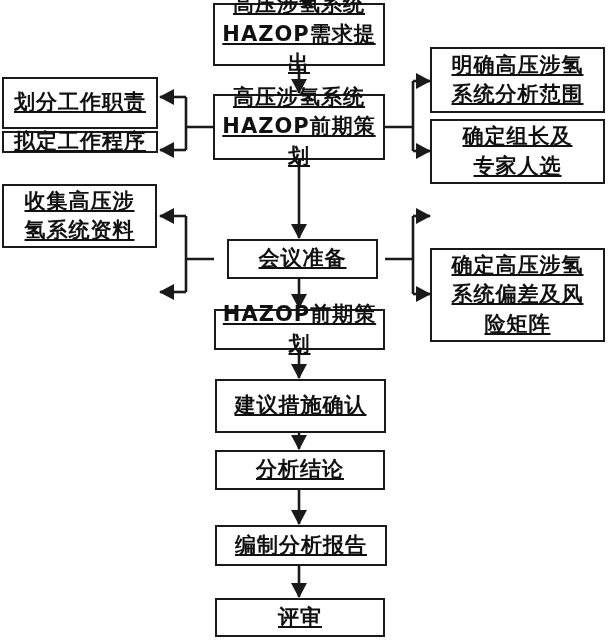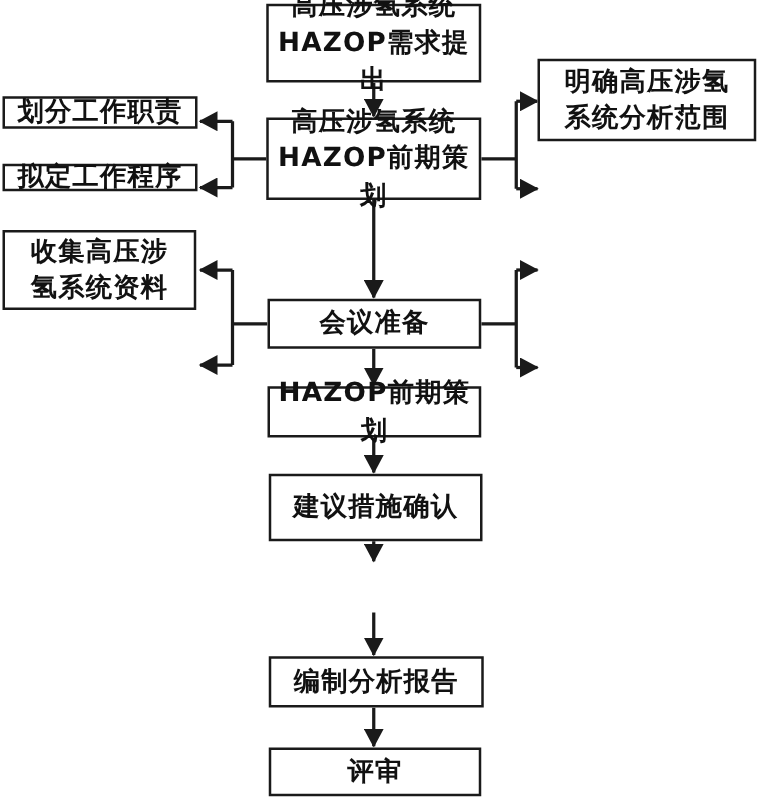--- a/index.html
+++ b/index.html
@@ -19,20 +19,21 @@
     color:#111111;
     display:flex;
     align-items:center;
     justify-content:center;
     text-align:center;
     font-weight:bold;
     font-size:21px;
     line-height:1.4;
     letter-spacing:1px;
     white-space:pre-line;
+    text-decoration:underline;
   }
 </style>
 </head>
 <body>
 
 <div class="canvas">
 
   <svg class="connectors" width="614" height="644" viewBox="0 0 614 644" stroke="#1a1a1a" stroke-width="2.6" fill="none">
     <defs>
       <marker id="arrowhead" markerUnits="userSpaceOnUse" markerWidth="16" markerHeight="16" refX="14" refY="8" orient="auto">
@@ -62,27 +63,33 @@
 
     <path d="M385,259 L413,259 M413,216 L413,294"></path>
     <line x1="413" y1="216" x2="430" y2="216" marker-end="url(#arrowhead)"></line>
     <line x1="413" y1="294" x2="430" y2="294" marker-end="url(#arrowhead)"></line>
   </svg>
 
   <div class="node" style="left:213px;top:3px;width:172px;height:63px">高压涉氢系统
 HAZOP需求提出</div>
   <div class="node" style="left:213px;top:94px;width:172px;height:66px">高压涉氢系统
 HAZOP前期策划</div>
-  <div class="node" style="left:214px;top:239px;width:171px;height:40px">会议准备</div>
+  <div class="node" style="left:227px;top:239px;width:151px;height:40px">会议准备</div>
   <div class="node" style="left:214px;top:309px;width:171px;height:41px">HAZOP前期策划</div>
   <div class="node" style="left:215px;top:379px;width:171px;height:54px">建议措施确认</div>
+  <div class="node" style="left:215px;top:450px;width:170px;height:40px">分析结论</div>
   <div class="node" style="left:215px;top:598px;width:170px;height:39px">评审</div>
   <div class="node" style="left:215px;top:525px;width:172px;height:41px">编制分析报告</div>
 
-  <div class="node" style="left:2px;top:77px;width:156px;height:26px">划分工作职责</div>
+  <div class="node" style="left:2px;top:77px;width:156px;height:52px">划分工作职责</div>
   <div class="node" style="left:2px;top:131px;width:156px;height:22px">拟定工作程序</div>
   <div class="node" style="left:2px;top:184px;width:155px;height:64px">收集高压涉
 氢系统资料</div>
 
   <div class="node" style="left:430px;top:47px;width:175px;height:66px">明确高压涉氢
 系统分析范围</div>
+  <div class="node" style="left:430px;top:119px;width:175px;height:65px">确定组长及
+专家人选</div>
+  <div class="node" style="left:430px;top:248px;width:175px;height:94px">确定高压涉氢
+系统偏差及风
+险矩阵</div>
 
 </div>
 
 </body></html>

